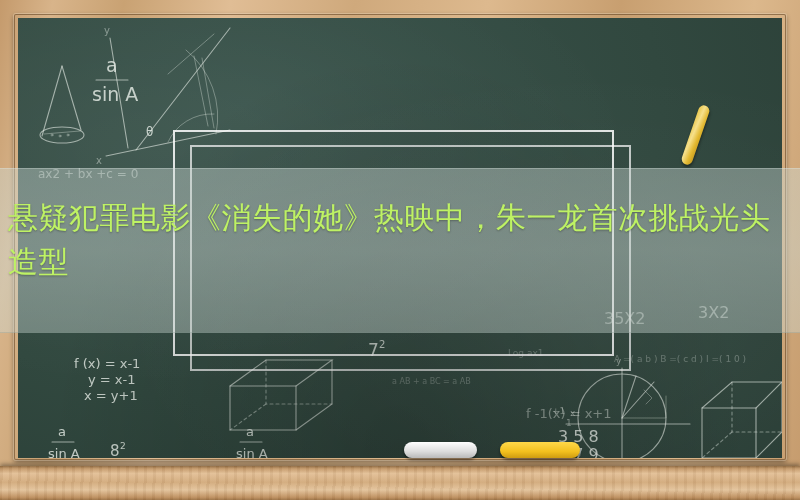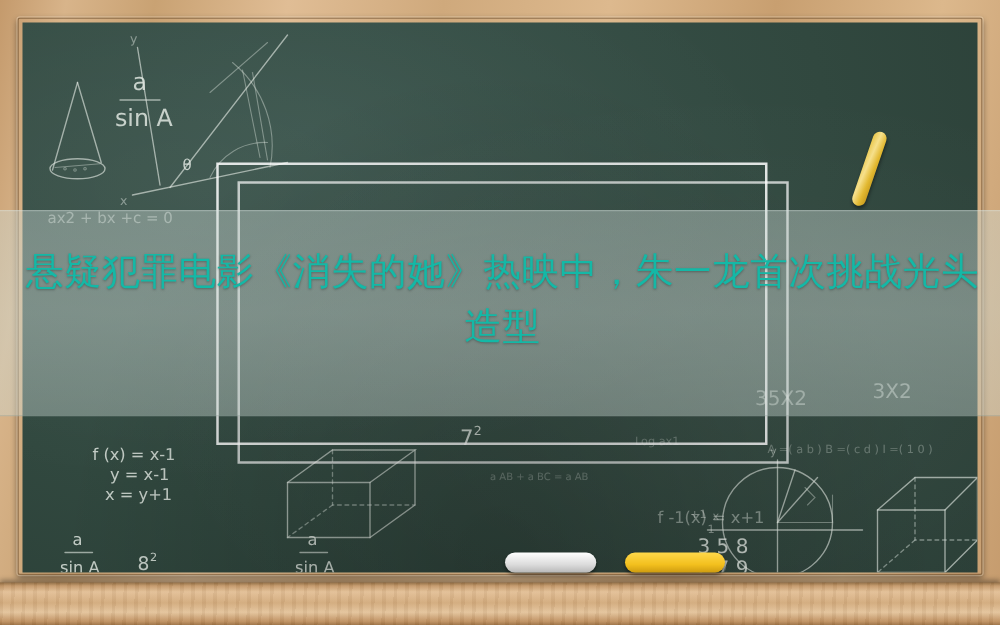--- a/index.html
+++ b/index.html
@@ -66,24 +66,23 @@
     pointer-events:none;
   }
   .glare-edge-t{position:absolute;left:0;right:0;top:168px;height:1px;background:rgba(230,240,236,.30);}
   .glare-edge-b{position:absolute;left:0;right:0;top:332px;height:1px;background:rgba(120,140,132,.25);}
 
   
   .headline{
     position:absolute;left:8px;top:196px;width:788px;
     font-family:"DejaVu Sans","Liberation Sans",sans-serif;
     font-size:30px;line-height:44px;font-weight:500;
-    color:#14b8a6;letter-spacing:.5px;
+    color:#bef264;letter-spacing:.5px;
     text-shadow:0 1px 2px rgba(0,0,0,.30);
     white-space:normal;
-    text-align:center;
   }
 
   
   .chalk-stick{
     position:absolute;left:672px;top:86px;width:11px;height:62px;
     border-radius:6px;
     background:linear-gradient(95deg,#e8c547 0%,#f6e08a 35%,#e2b82f 70%,#c79a1c 100%);
     transform:rotate(19deg);
     box-shadow:1px 2px 3px rgba(0,0,0,.45);
   }

